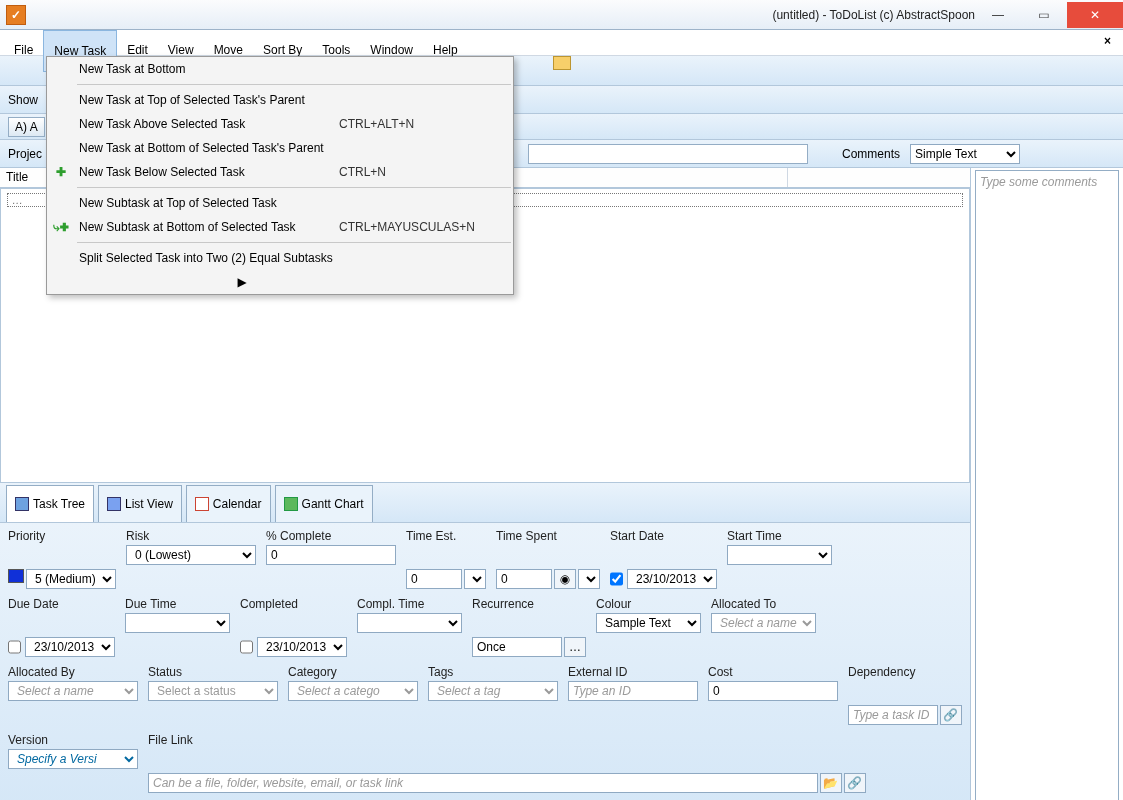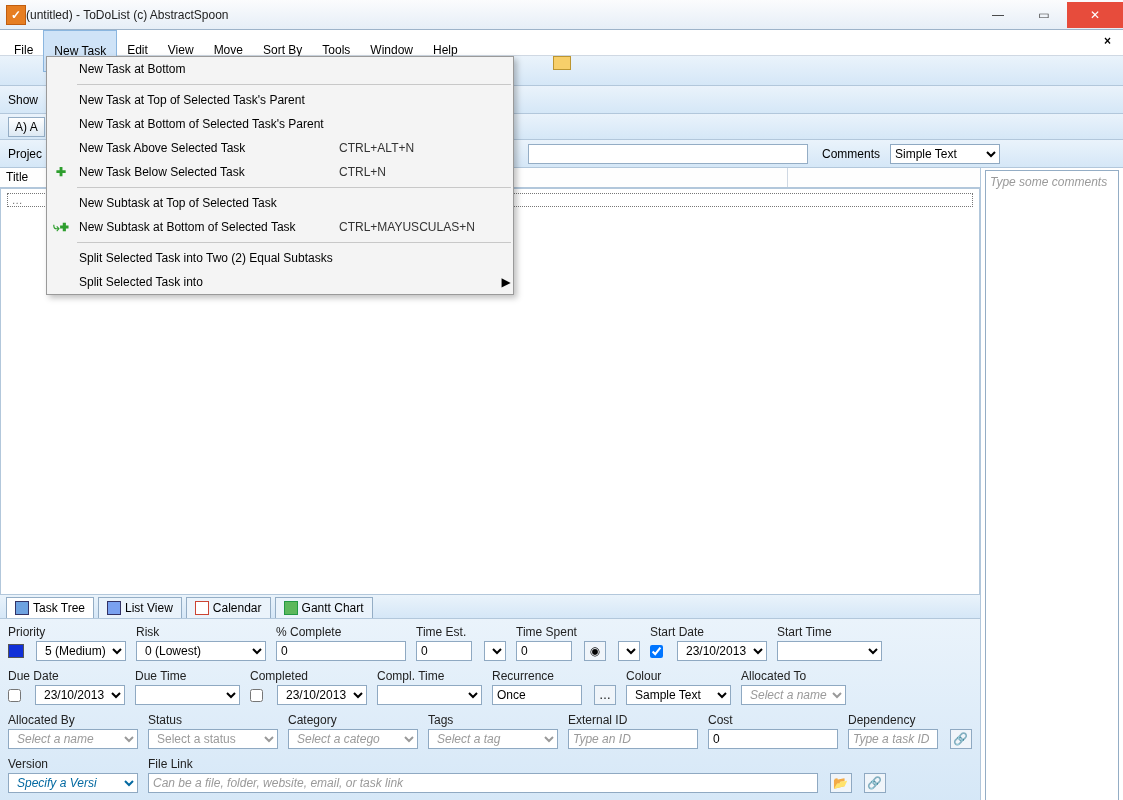--- a/index.html
+++ b/index.html
@@ -1,20 +1,20 @@
 <!DOCTYPE html>
 <html><head>
 <meta charset="utf-8">
 <style>
 * { box-sizing: border-box; margin: 0; padding: 0; font-family: "Segoe UI", Tahoma, sans-serif; font-size: 12px; }
 body { width: 1123px; height: 800px; background: #fff; overflow: hidden; position: relative; }
 
 .titlebar { height: 30px; background: linear-gradient(#fbfcfd,#e6eef7); display: flex; align-items: center; border-bottom: 1px solid #9db3c9; }
 .titlebar-icon { width: 20px; height: 20px; margin-left: 6px; background: #e67e22; border: 1px solid #c05d0f; display:flex;align-items:center;justify-content:center;color:#fff;font-weight:bold; }
-.titlebar-title { flex: 1; text-align: left; color: #222; }
+.titlebar-title { flex: 1; text-align: right; color: #222; }
 .win-btns { display: flex; }
 .win-btn { width: 46px; height: 26px; display:flex;align-items:center;justify-content:center; color:#333; }
 .win-btn.close { background:#e74c3c; color:#fff; width: 56px; }
 
 .menubar { height: 26px; background: #fff; display: flex; align-items: stretch; border-bottom: 1px solid #cfd8e3; padding: 0 4px; position: relative; }
 .menubar .menuitem { padding: 20px 10px; cursor: default; display:flex;align-items:center; }
 .menubar .menuitem.active { background: #cfe3f7; border: 1px solid #8bb6df; }
 .menubar .close-x { margin-left: auto; padding: 4px 8px; font-weight: bold; }
 
 .dropdown { position: absolute; left: 46px; top: 56px; width: 468px; background: #f4f4f4; border: 1px solid #9a9a9a; box-shadow: 3px 3px 6px #00000040; z-index: 10; }
@@ -38,30 +38,30 @@
 .project-row label {margin-right: 4px;}
 .project-row select { height: 20px; border:1px solid #8fa9c2; background:#fff; }
 
 .workarea { display:flex; height: calc(800px - 30px - 26px - 30px - 28px - 28px - 19px); }
 .left-col { flex:1; display:flex; flex-direction:column; border-right: 1px solid #b2c7db; }
 .task-header { height: 20px; border-bottom: 1px solid #b2c7db; display:flex; background:#fefefe; }
 .th-title { border-right:1px solid #cfd8e3; padding: 2px 6px; }
 .task-area { flex:1; background:#fff; border: 1px solid #b2c7db; margin-bottom: 0;}
 .task-row-item { font-style: italic; color: #767676; border: 1px dotted #777; margin: 4px 6px; padding: 0 4px; font-size:11px;}
 
-.view-tabs { height: 24px; display:flex; gap:4px; padding: 2px 6px 0 6px; background: linear-gradient(#eaf3fb,#d5e7f7); border-bottom: 1px solid #b2c7db;}
+.view-tabs { height: 40px; display:flex; gap:4px; padding: 2px 6px 0 6px; background: linear-gradient(#eaf3fb,#d5e7f7); border-bottom: 1px solid #b2c7db;}
 .view-tab { border:1px solid #94adc5; border-bottom: 0; padding: 2px 8px; display:flex;align-items:center; gap:4px; background:#eaf3fb; }
 .view-tab.active { background:#fff; }
 .vt-icon {width:14px;height:14px;display:inline-block;}
 
 .fields-panel { padding: 6px 8px; background: linear-gradient(#eaf3fb,#d5e7f7); }
 .fld-row { display:flex; gap: 10px; margin-bottom: 8px; }
 .fld { display:flex; flex-direction:column; gap:2px; }
 .fld label { color:#222; }
-.fld .ctrl { display:flex; align-items:center; gap:12px; }
+.fld .ctrl { display:flex; gap:2px;margin-top:24px; }
 .fld input[type=text], .fld select { height: 20px; border:1px solid #8fa9c2; background:#fff; padding-left:4px;}
 .fld input[type=text]::placeholder { color:#9a9a9a; font-style: italic;}
 .fld input[type=checkbox]{ margin-right:2px; }
 .w1{width:130px}.w1s{width:90px}.w2{width:105px}.w4{width:56px}.whv{width:22px}
 
 .filelink-input { width: 670px !important; }
 .icon-btn { border:1px solid #8fa9c2; background:#f0f5fa; width:22px; height:20px; display:inline-flex;align-items:center;justify-content:center; }
 
 .right-col { width: 290px; display:flex; flex-direction:column; }
 .comments { flex:1; border:1px solid #94adc5; background:#fff; margin: 2px 4px; padding: 4px; color:#9a9a9a; font-style: italic; }
@@ -106,31 +106,31 @@
     </div>
   <div class="dropdown-sep"></div>
   <div class="dropdown-row">
       <div class="dropdown-icon"></div>
       <div class="dropdown-label">New Task at Top of Selected Task's Parent</div>
       <div class="dropdown-shortcut"></div>
       <div class="dropdown-arrow"></div>
     </div>
   <div class="dropdown-row">
       <div class="dropdown-icon"></div>
-      <div class="dropdown-label">New Task at Bottom of Selected Task's Parent</div>
-      <div class="dropdown-shortcut"></div>
-      <div class="dropdown-arrow"></div>
-    </div>
-  <div class="dropdown-row">
-      <div class="dropdown-icon"></div>
       <div class="dropdown-label">New Task Above Selected Task</div>
       <div class="dropdown-shortcut">CTRL+ALT+N</div>
       <div class="dropdown-arrow"></div>
     </div>
   <div class="dropdown-row">
+      <div class="dropdown-icon"></div>
+      <div class="dropdown-label">New Task at Bottom of Selected Task's Parent</div>
+      <div class="dropdown-shortcut"></div>
+      <div class="dropdown-arrow"></div>
+    </div>
+  <div class="dropdown-row">
       <div class="dropdown-icon">
         <span class="plus-ic">✚</span>
       </div>
       <div class="dropdown-label">New Task Below Selected Task</div>
       <div class="dropdown-shortcut">CTRL+N</div>
       <div class="dropdown-arrow"></div>
     </div>
   <div class="dropdown-sep"></div>
   <div class="dropdown-row">
       <div class="dropdown-icon"></div>
@@ -148,21 +148,20 @@
     </div>
   <div class="dropdown-sep"></div>
   <div class="dropdown-row">
       <div class="dropdown-icon"></div>
       <div class="dropdown-label">Split Selected Task into Two (2) Equal Subtasks</div>
       <div class="dropdown-shortcut"></div>
       <div class="dropdown-arrow"></div>
     </div>
   <div class="dropdown-row">
       <div class="dropdown-icon"></div>
-      <div class="dropdown-label">Split Selected Task into</div>
       <div class="dropdown-shortcut"></div>
       <div class="dropdown-arrow">▶</div>
     </div>
 </div>
 
 <div class="toolbar">
   <div class="toolbar-icon">
       <div class="folder-ic"></div>
     </div>
   <div style="flex:0 0 470px"></div>
@@ -179,21 +178,21 @@
   <label>Show</label>
 </div>
 <div class="show-row" style="height:26px;">
   <button>A)  A</button>
 </div>
 
 <div class="project-row">
   <label>Projec</label>
   <div style="flex:0 0 470px"></div>
   <input type="text" style="flex: 0 0 280px;">
-  <label style="margin-left:8px">Comments</label>
+  <label style="margin-left:28px">Comments</label>
   <select style="width:110px"><option>Simple Text</option></select>
 </div>
 
 <div class="workarea">
   <div class="left-col">
     <div class="task-header">
       <div class="th-title" style="width:788px">Title</div>
     </div>
     <div class="task-area" style="height:336px;">
       <div class="task-row-item">…</div>

